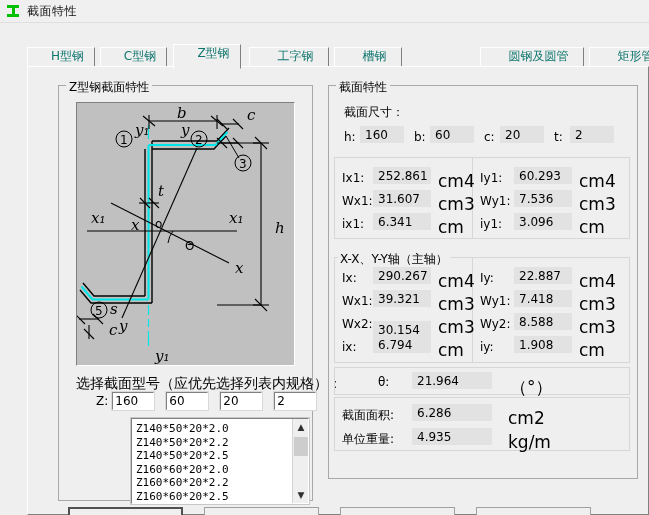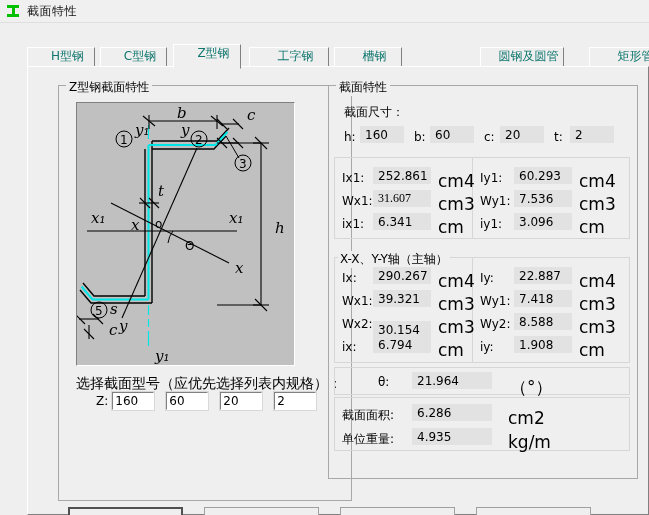--- a/index.html
+++ b/index.html
@@ -80,21 +80,21 @@
     position: absolute; left: 0; top: 6px; right: 0; bottom: 0;
     border: 1px solid #a8a8a8;
   }
   .groupbox > .gb-title {
     position: absolute; left: 8px; top: 0px;
     background: #efefef; padding: 0 3px;
     font-size: 12px; color: #000; white-space: nowrap; z-index: 2;
   }
 
   
-  #grp-left { left: 30px; top: 12px; width: 294px; height: 422px; }
+  #grp-left { left: 30px; top: 12px; width: 255px; height: 422px; }
   
   #grp-right { left: 300px; top: 12px; width: 310px; height: 400px; }
 
   
   #diagram {
     position: absolute; left: 18px; top: 23px; width: 219px; height: 264px;
     background: #c0c0c0;
     border-top: 1px solid #808080;
     border-left: 1px solid #808080;
     border-right: 1px solid #ffffff;
@@ -200,21 +200,21 @@
       </div>
       <div class="tab active" style="left: 146px; width: 68px;">
         <span>Z型钢</span>
       </div>
       <div class="tab" style="left: 222px; width: 80px;">
         <span>工字钢</span>
       </div>
       <div class="tab" style="left: 307px; width: 68px;">
         <span>槽钢</span>
       </div>
-      <div class="tab" style="left: 453px; width: 84px;">
+      <div class="tab" style="left: 453px; width: 104px;">
         <span>圆钢及圆管</span>
       </div>
       <div class="tab" style="left: 562px; width: 80px;">
         <span>矩形管</span>
       </div>
     </div>
 
   <div id="tabpage">
 
     <div class="groupbox" id="grp-left">
@@ -342,20 +342,35 @@
       <div id="select-label">选择截面型号（应优先选择列表内规格）：</div>
 
       <div id="z-row">
         <span class="zlab">Z:</span>
         <input class="z-input" value="160" style="">
         <input class="z-input" value="60" style="">
         <input class="z-input" value="20" style="">
         <input class="z-input" value="2" style="">
       </div>
 
+      <div id="listbox">
+        <div id="listitems">
+            <div class="list-item">Z140*50*20*2.0</div>
+            <div class="list-item">Z140*50*20*2.2</div>
+            <div class="list-item">Z140*50*20*2.5</div>
+            <div class="list-item">Z160*60*20*2.0</div>
+            <div class="list-item">Z160*60*20*2.2</div>
+            <div class="list-item">Z160*60*20*2.5</div>
+          </div>
+        <div id="lb-scroll">
+          <div class="sb-btn sb-up">▲</div>
+          <div id="sb-thumb"></div>
+          <div class="sb-btn sb-dn">▼</div>
+        </div>
+      </div>
     </div>
 
     <div class="groupbox" id="grp-right">
       <div class="gb-frame"></div>
       <div class="gb-title">截面特性</div>
 
       <div class="rlabel" style="left:16px; top:25px;">截面尺寸：</div>
 
       <div class="rlabel" style="left:16px; top:51px;">h:</div>
       <div class="rfield" style="left:32px; top:47px; width:44px;">160</div>
@@ -366,21 +381,21 @@
       <div class="rlabel" style="left:226px; top:51px;">t:</div>
       <div class="rfield" style="left:242px; top:47px; width:44px;">2</div>
 
       <div class="rpanel" style="left:6px; top:78px; width:296px; height:82px;"></div>
       <div class="vdiv" style="left:144px; top:78px; height:82px;"></div>
 
       <div class="rlabel" style="left:14px; top:92px;">Ix1:</div>
       <div class="rfield" style="left:45px; top:88px; width:58px;">252.861</div>
       <div class="runit" style="left:110px; top:92px;">cm4</div>
       <div class="rlabel" style="left:14px; top:115px;">Wx1:</div>
-      <div class="rfield" style="left:45px; top:111px; width:58px;font-family:Liberation Serif, serif;">31.607</div>
+      <div class="rfield" style="left:45px; top:111px; width:58px;">31.607</div>
       <div class="runit" style="left:110px; top:115px;">cm3</div>
       <div class="rlabel" style="left:14px; top:138px;">ix1:</div>
       <div class="rfield" style="left:45px; top:134px; width:58px;">6.341</div>
       <div class="runit" style="left:110px; top:138px;">cm</div>
 
       <div class="rlabel" style="left:152px; top:92px;">Iy1:</div>
       <div class="rfield" style="left:186px; top:88px; width:58px;">60.293</div>
       <div class="runit" style="left:251px; top:92px;">cm4</div>
       <div class="rlabel" style="left:152px; top:115px;">Wy1:</div>
       <div class="rfield" style="left:186px; top:111px; width:58px;">7.536</div>

